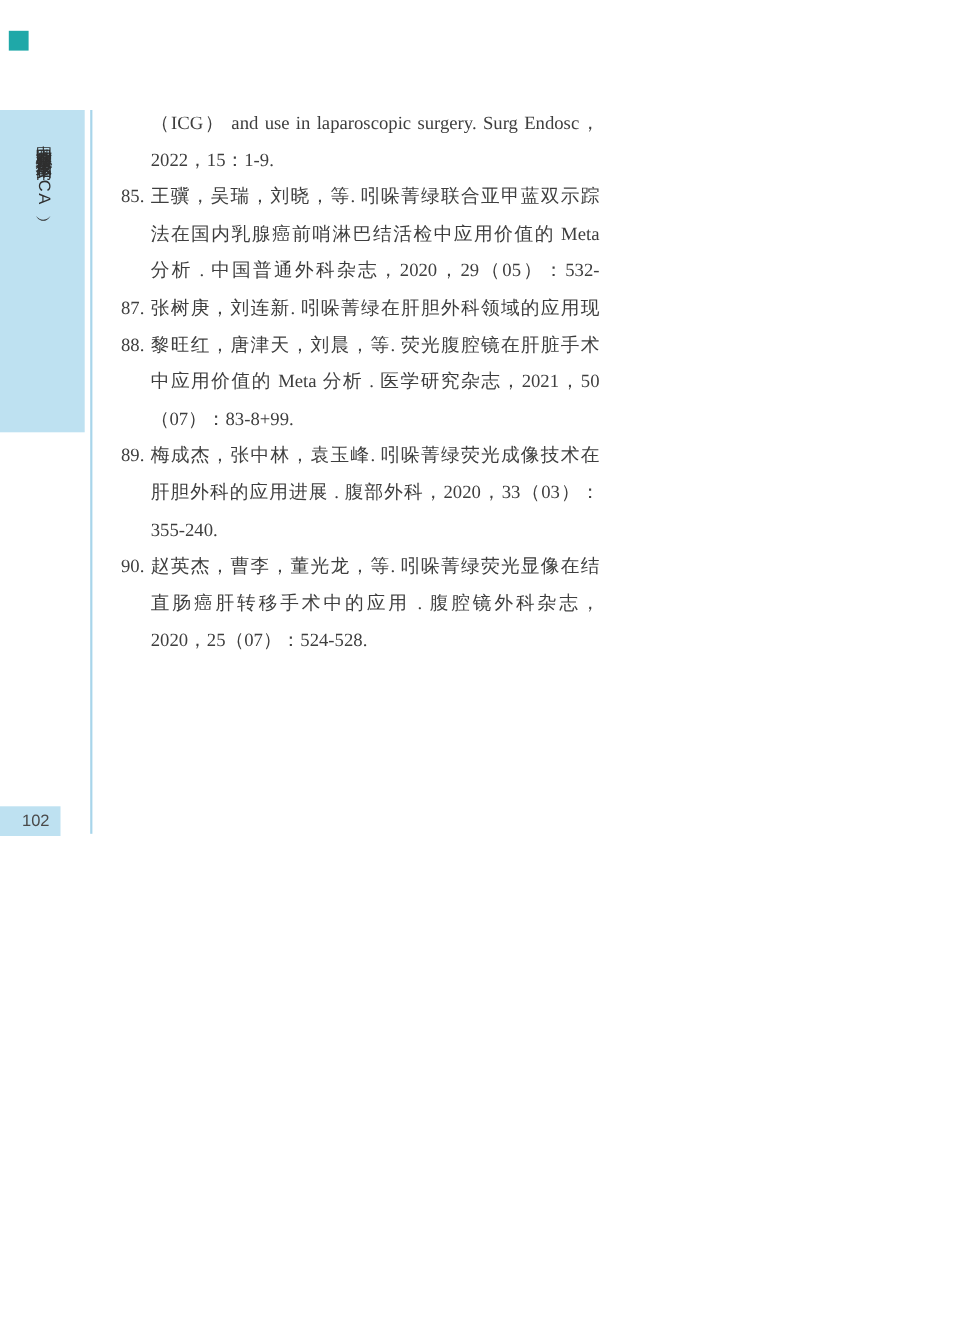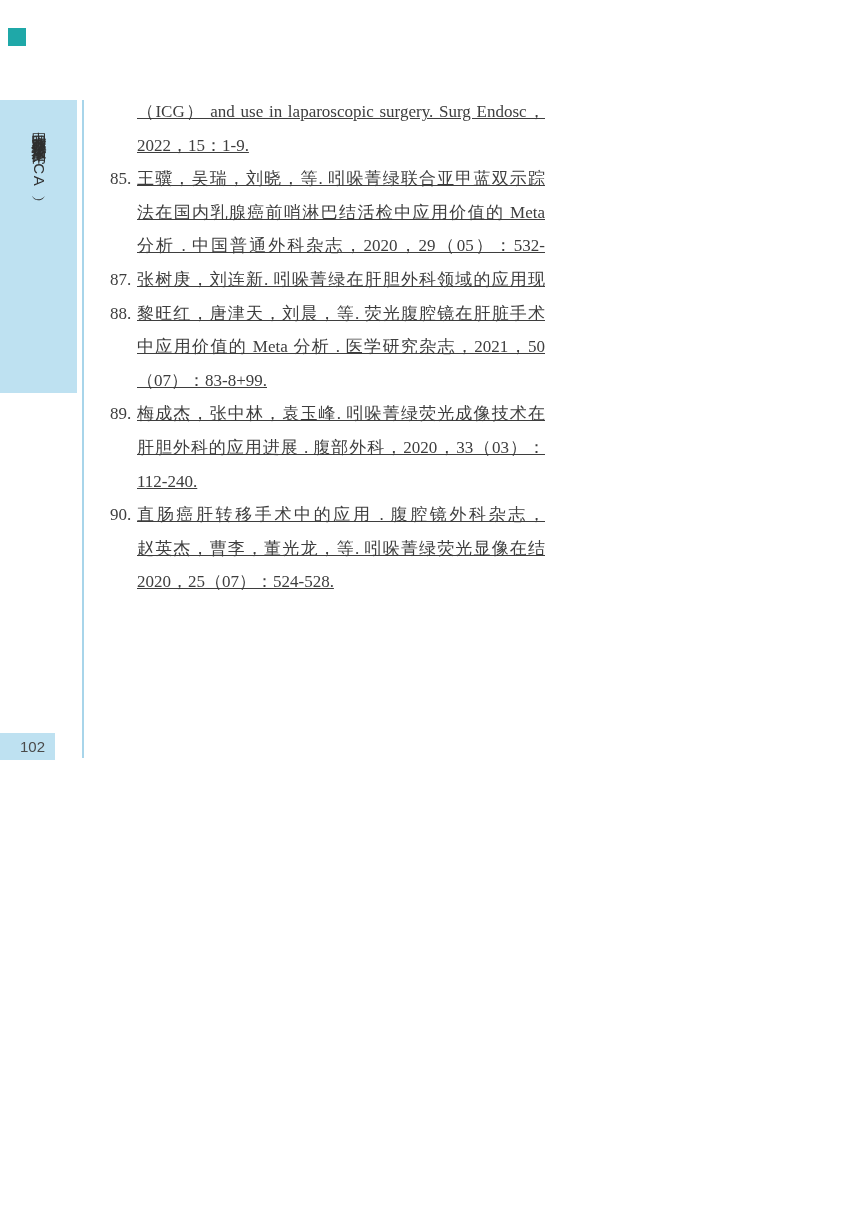--- a/index.html
+++ b/index.html
@@ -61,21 +61,20 @@
   }
   .ref-num{
     position:absolute;left:0;top:0;
     height:33.6px;line-height:33.6px;
   }
   .ref-line{
     height:33.6px;line-height:33.6px;
     text-align:justify;
     text-align-last:justify;
     overflow:visible;
-    text-decoration:underline;
   }
   .ref-line.last{
     text-align:left;
     text-align-last:auto;
   }
 </style>
 </head>
 <body>
 
 <div class="page">
@@ -111,23 +110,23 @@
       <div class="ref">
         <span class="ref-num">88.</span>
         <div class="ref-line">黎旺红，唐津天，刘晨，等. 荧光腹腔镜在肝脏手术</div>
         <div class="ref-line">中应用价值的 Meta 分析 . 医学研究杂志，2021，50</div>
         <div class="ref-line last">（07）：83-8+99.</div>
       </div>
       <div class="ref">
         <span class="ref-num">89.</span>
         <div class="ref-line">梅成杰，张中林，袁玉峰. 吲哚菁绿荧光成像技术在</div>
         <div class="ref-line">肝胆外科的应用进展 . 腹部外科，2020，33（03）：</div>
-        <div class="ref-line last">112-240.</div>
+        <div class="ref-line last">355-240.</div>
       </div>
       <div class="ref">
         <span class="ref-num">90.</span>
+        <div class="ref-line">赵英杰，曹李，董光龙，等. 吲哚菁绿荧光显像在结</div>
         <div class="ref-line">直肠癌肝转移手术中的应用 . 腹腔镜外科杂志，</div>
-        <div class="ref-line">赵英杰，曹李，董光龙，等. 吲哚菁绿荧光显像在结</div>
         <div class="ref-line last">2020，25（07）：524-528.</div>
       </div>
     </div>
 
 </div>
 
 </body></html>

